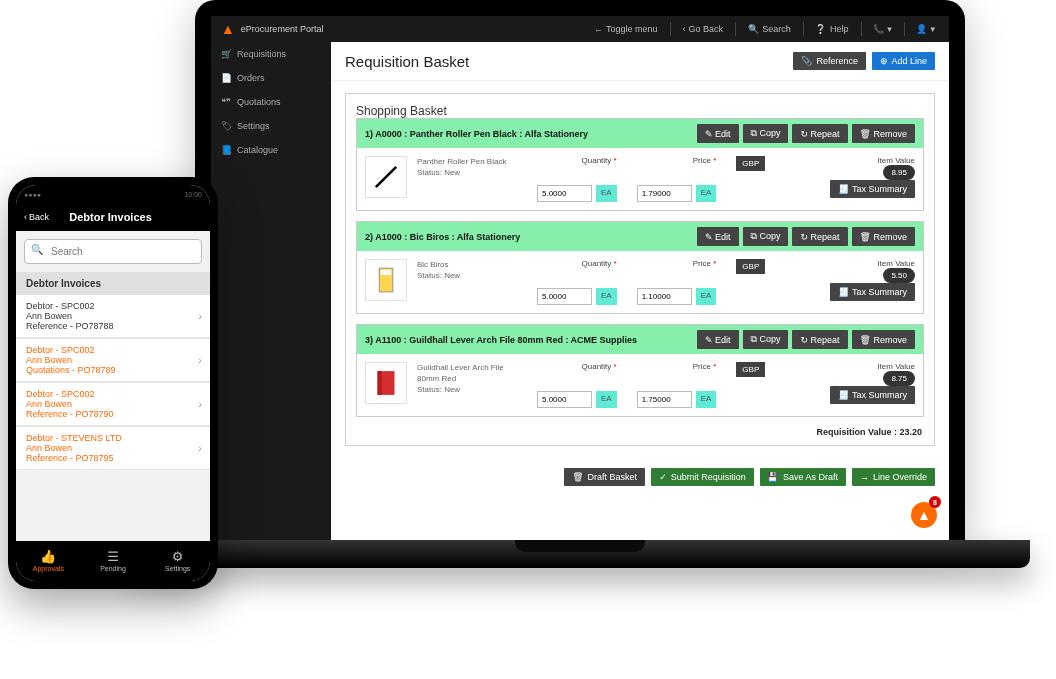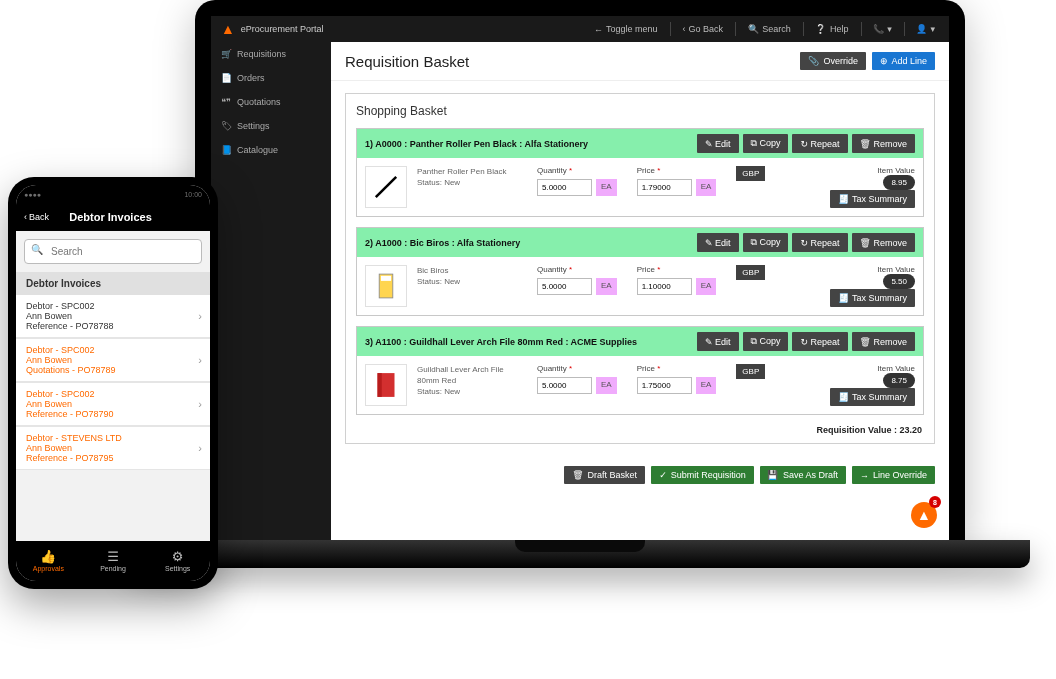--- a/index.html
+++ b/index.html
@@ -28,36 +28,36 @@
   .main { flex:1; display:flex; flex-direction:column; overflow:auto; }
   .page-hdr { display:flex; align-items:center; padding:10px 14px; border-bottom:1px solid #eee; }
   .page-title { font-size:15px; color:#222; }
   .hdr-actions { margin-left:auto; display:flex; gap:6px; }
   .btn { border:none; padding:4px 8px; font-size:9px; cursor:pointer; display:inline-flex; align-items:center; gap:4px; border-radius:1px; }
   .btn-dark { background:#444; color:#fff; }
   .btn-blue { background:#1976d2; color:#fff; }
   .btn-green { background:#2e7d32; color:#fff; }
 
   .basket-panel { margin:12px 14px; border:1px solid #d0d0d0; padding:10px 10px 8px; background:#fff; }
-  .basket-panel h3 { font-size:12px; font-weight:normal; color:#333; margin-bottom:10px; }
+  .basket-panel h3 { font-size:12px; font-weight:normal; color:#333; }
 
   .item { border:1px solid #c8c8c8; margin-bottom:10px; background:#fff; }
   .item-hdr { background:#86efac; color:#111; font-size:9px; font-weight:bold; padding:5px 8px; display:flex; align-items:center; }
   .item-hdr-actions { margin-left:auto; display:flex; gap:4px;border-radius:7px; }
   .item-body { display:flex; padding:8px; gap:10px; }
   .thumb { width:42px; height:42px; border:1px solid #e0e0e0; display:flex; align-items:center; justify-content:center; }
   .thumb svg { width:34px; height:34px; }
   .meta { font-size:8px; color:#666; line-height:1.4; flex:0 0 110px; }
   .fields { flex:1; display:flex; gap:20px; }
-  .fld { display:flex; flex-direction:column; gap:4px; }
+  .fld { display:flex; flex-direction:column; gap:20px;align-items:flex-end; }
   .fld-lbl { font-size:8px; color:#444; }
   .fld-lbl .req { color:#d00; }
   .fld-row { display:flex; gap:4px; }
   .fld-row input { width:55px; font-size:8px; padding:3px 4px; border:1px solid #bbb; }
-  .unit { background:#f0abfc; color:#555; font-size:8px; padding:3px 5px; }
+  .unit { background:#5eead4; color:#555; font-size:8px; padding:3px 5px; }
   .ccy-badge { background:#404040; color:#fff; font-size:8px; padding:3px 6px; border-radius:0; align-self:flex-start; }
   .val-col { margin-left:auto; text-align:right; display:flex; flex-direction:column; align-items:flex-end; }
   .val-col .lbl { font-size:8px; color:#444; }
   .val-pill { background:#333; color:#fff; font-size:8px; padding:3px 8px; border-radius:8px; }
 
   .req-value { text-align:right; font-size:9px; color:#222; margin-top:6px; padding-right:2px; }
 
   .footer-actions { display:flex; gap:6px; justify-content:flex-end; padding:10px 14px 16px; }
 
   .fab { position:absolute; right:12px; bottom:12px; width:26px; height:26px; border-radius:50%; background:#ff6a00; color:#fff; display:flex; align-items:center; justify-content:center; font-weight:bold; font-size:14px; }
@@ -137,21 +137,21 @@
           <div class="side-item">
               <span class="side-ico">📘</span>
               <span>Catalogue</span>
             </div>
         </div>
 
         <div class="main" style="position:relative">
           <div class="page-hdr">
             <div class="page-title">Requisition Basket</div>
             <div class="hdr-actions">
-              <button class="btn btn-dark">📎 <span>Override</span></button>
+              <button class="btn btn-dark">📎 <span>Reference</span></button>
               <button class="btn btn-blue">⊕ <span>Add Line</span></button>
             </div>
           </div>
 
           <div class="basket-panel">
             <h3>Shopping Basket</h3>
 
             <div id="basket-items">
                 <div class="item">
     <div class="item-hdr">

